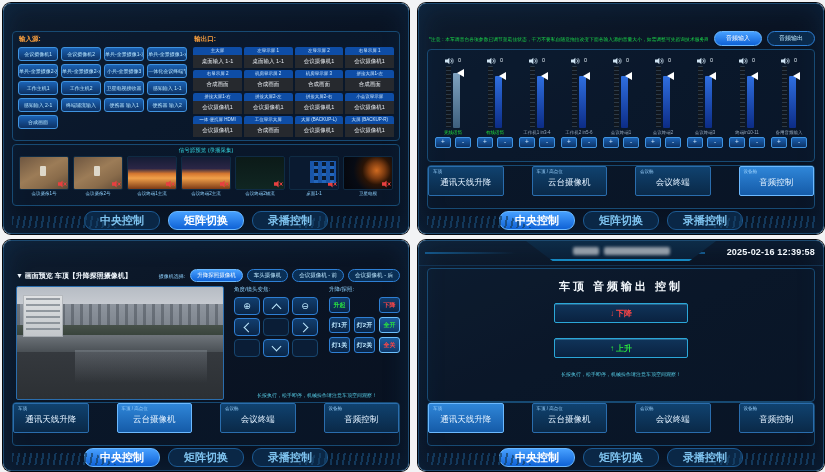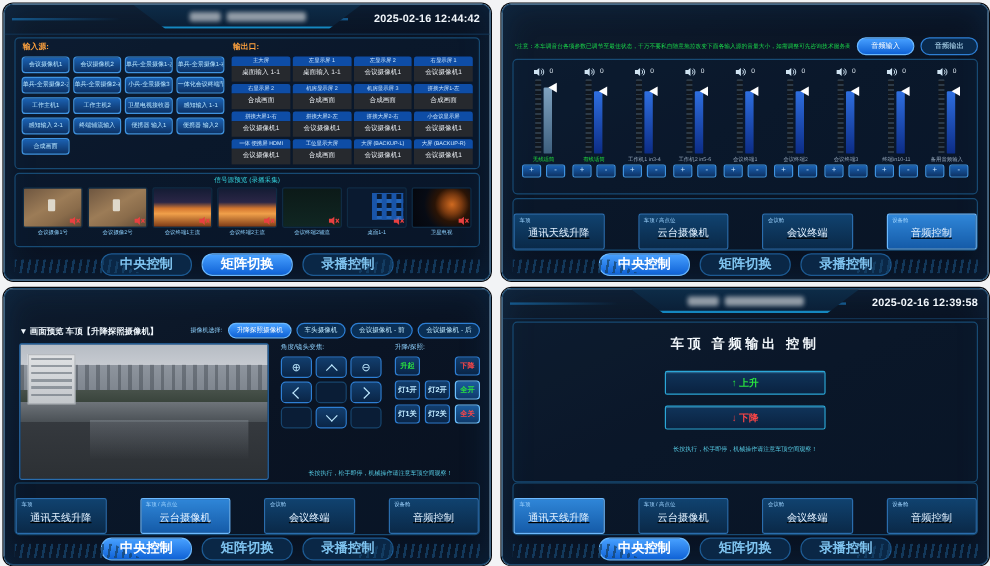--- a/index.html
+++ b/index.html
@@ -30,22 +30,22 @@
   .tabs{display:flex;gap:8px;}
   .tab{min-width:62px;height:17px;line-height:17px;text-align:center;font-size:11px;font-weight:bold;
     border-radius:9px;background:#0a2746;color:#7fc4f0;border:1px solid #1d5a92;padding:0 6px;}
   .tab.active{background:linear-gradient(180deg,#47a0ff,#0f62d6);color:#fff;border-color:#6ab8ff;}
   .deco{position:absolute;bottom:2px;width:105px;height:12px;opacity:.75;
     background:repeating-linear-gradient(100deg,#16436b 0 2px,transparent 2px 6px);}
   .deco-l{left:8px;clip-path:polygon(0 0,78% 0,100% 100%,0 100%);}
   .deco-r{right:8px;clip-path:polygon(22% 0,100% 0,100% 100%,0 100%);}
 
   
-  .low-box{position:absolute;left:8px;right:8px;bottom:24px;height:42px;display:flex;align-items:flex-end;
-    justify-content:center;gap:28px;border:1px solid #174a73;border-radius:4px;background:rgba(12,32,56,.25);text-decoration:underline;}
+  .low-box{position:absolute;left:8px;right:8px;bottom:24px;height:42px;display:flex;align-items:flex-start;
+    justify-content:center;gap:28px;border:1px solid #174a73;border-radius:4px;background:rgba(12,32,56,.25);}
   .cat{position:relative;width:86px;height:30px;background:linear-gradient(180deg,#10426f,#0a2948);
     border:1px solid #2a6dad;color:#e2f1ff;font-size:8.5px;display:flex;align-items:center;justify-content:center;
     border-radius:2px;padding-top:4px;box-sizing:border-box;}
   .cat.hl{background:linear-gradient(180deg,#2f86d8,#155ba8);border-color:#6cb9ff;}
   .cat .tag{position:absolute;top:2px;left:4px;font-size:4.5px;color:#9fd4ff;}
 
   
   .m-main{position:absolute;top:27px;left:8px;right:8px;height:110px;display:flex;gap:6px;padding:3px 5px;box-sizing:border-box;}
   .m-left{width:45%;} .m-right{flex:1;}
   .sec-label{font-size:6.5px;color:#ffa23e;font-weight:bold;margin:0 0 3px 1px;}
@@ -150,29 +150,20 @@
   .ant-btn.first{margin-top:15px;}
   .ant-btn.up{color:#29e23f;} .ant-btn.down{color:#ff4646;}
   .ant-note{margin-top:13px;font-size:5px;color:#56cbe4;}
 </style>
 </head>
 <body>
 
 <div class="stage">
 
   <section class="panel" id="p-matrix">
-    <header class="p-head">
-      <span class="head-line"></span>
-      <span class="head-line r"></span>
-      <div class="trap">
-        <span class="blurb b1"></span>
-        <span class="blurb b2"></span>
-      </div>
-      <span class="date">2025-02-16 12:44:42</span>
-    </header>
     <div class="m-main box">
       <div class="m-left">
         <div class="sec-label">输入源:</div>
         <div id="m-inputs">
             <div class="in-btn">会议摄像机1</div>
             <div class="in-btn">会议摄像机2</div>
             <div class="in-btn">单兵-全景摄像1-左</div>
             <div class="in-btn">单兵-全景摄像1-右</div>
             <div class="in-btn">单兵-全景摄像2-左</div>
             <div class="in-btn">单兵-全景摄像2-右</div>
@@ -659,22 +650,22 @@
       <span class="head-line"></span>
       <span class="head-line r"></span>
       <div class="trap">
         <span class="blurb b1"></span>
         <span class="blurb b2"></span>
       </div>
       <span class="date">2025-02-16 12:39:58</span>
     </header>
     <div class="ant-box">
       <div class="ant-title">车顶 音频输出 控制</div>
+      <div class="ant-btn down">↓ 下降</div>
       <div class="ant-btn up first">↑ 上升</div>
-      <div class="ant-btn down">↓ 下降</div>
       <div class="ant-note">长按执行，松手即停，机械操作请注意车顶空间观察！</div>
     </div>
     <div class="low-box" id="cats-antenna">
         <div class="cat hl">
           <span class="tag">车顶</span>
           <span>通讯天线升降</span>
         </div>
         <div class="cat">
           <span class="tag">车顶 / 高点位</span>
           <span>云台摄像机</span>

